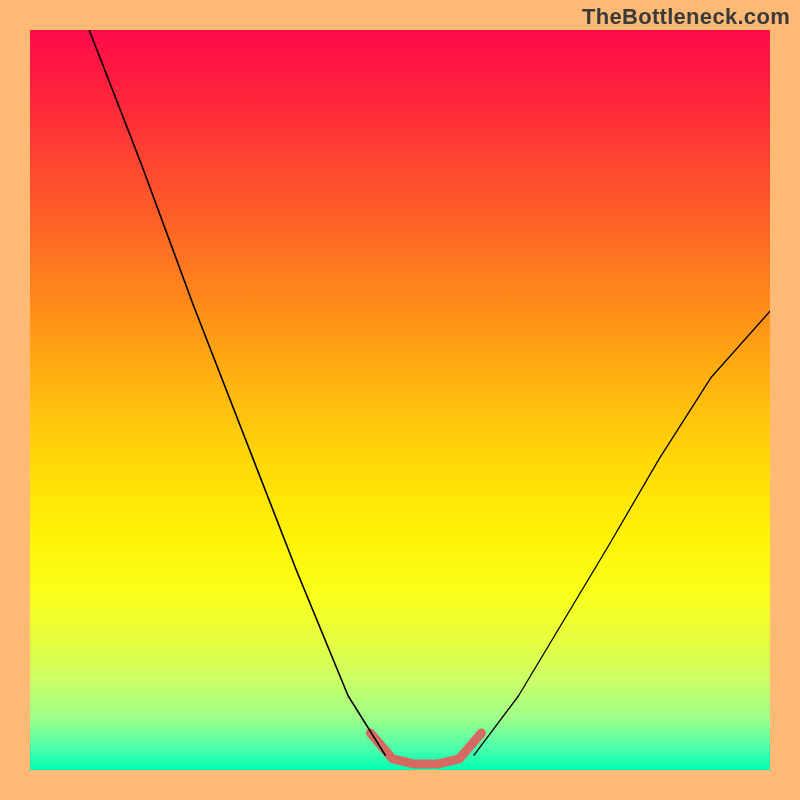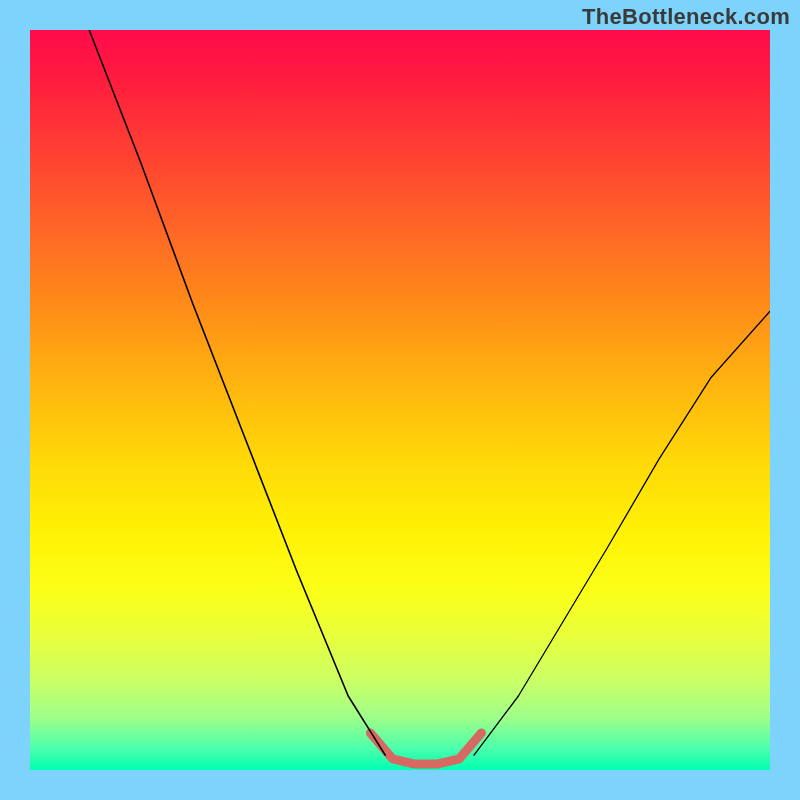--- a/index.html
+++ b/index.html
@@ -8,21 +8,21 @@
     width: 800px;
     height: 800px;
     background: #000;
     overflow: hidden;
     font-family: Arial, Helvetica, sans-serif;
   }
   .frame {
     position: relative;
     width: 800px;
     height: 800px;
-    background: #7dd3fc;
+    background: #fdba74;
   }
   .watermark {
     position: absolute;
     top: 4px;
     right: 10px;
     color: #3a3a3a;
     font-size: 22px;
     font-weight: 600;
     letter-spacing: 0.3px;
     z-index: 5;

